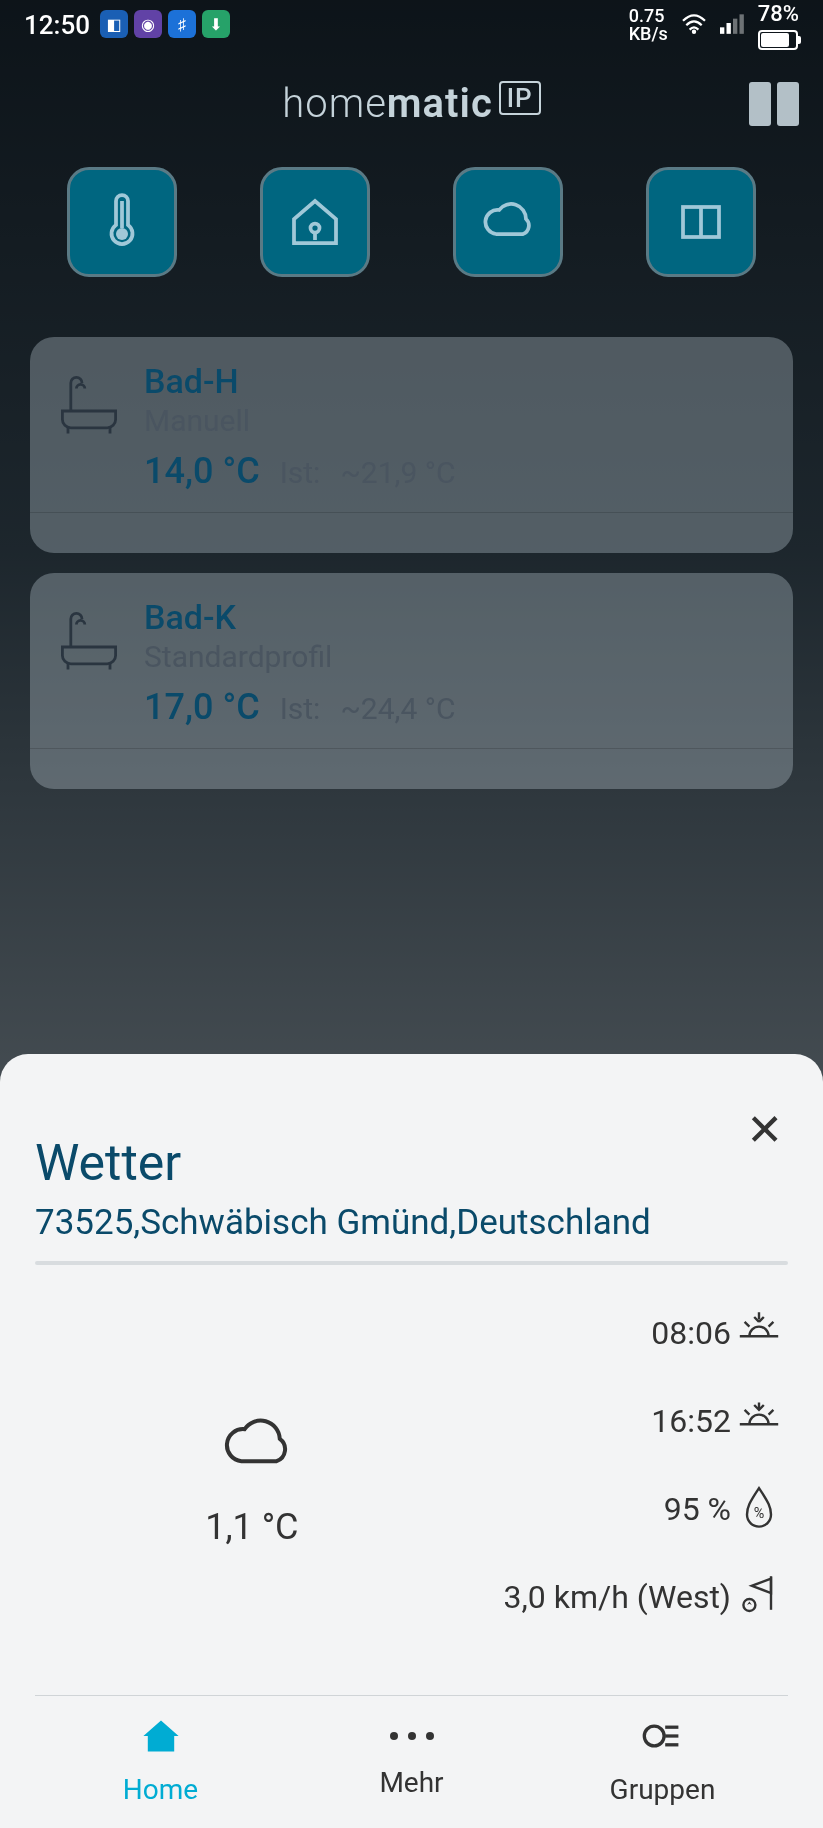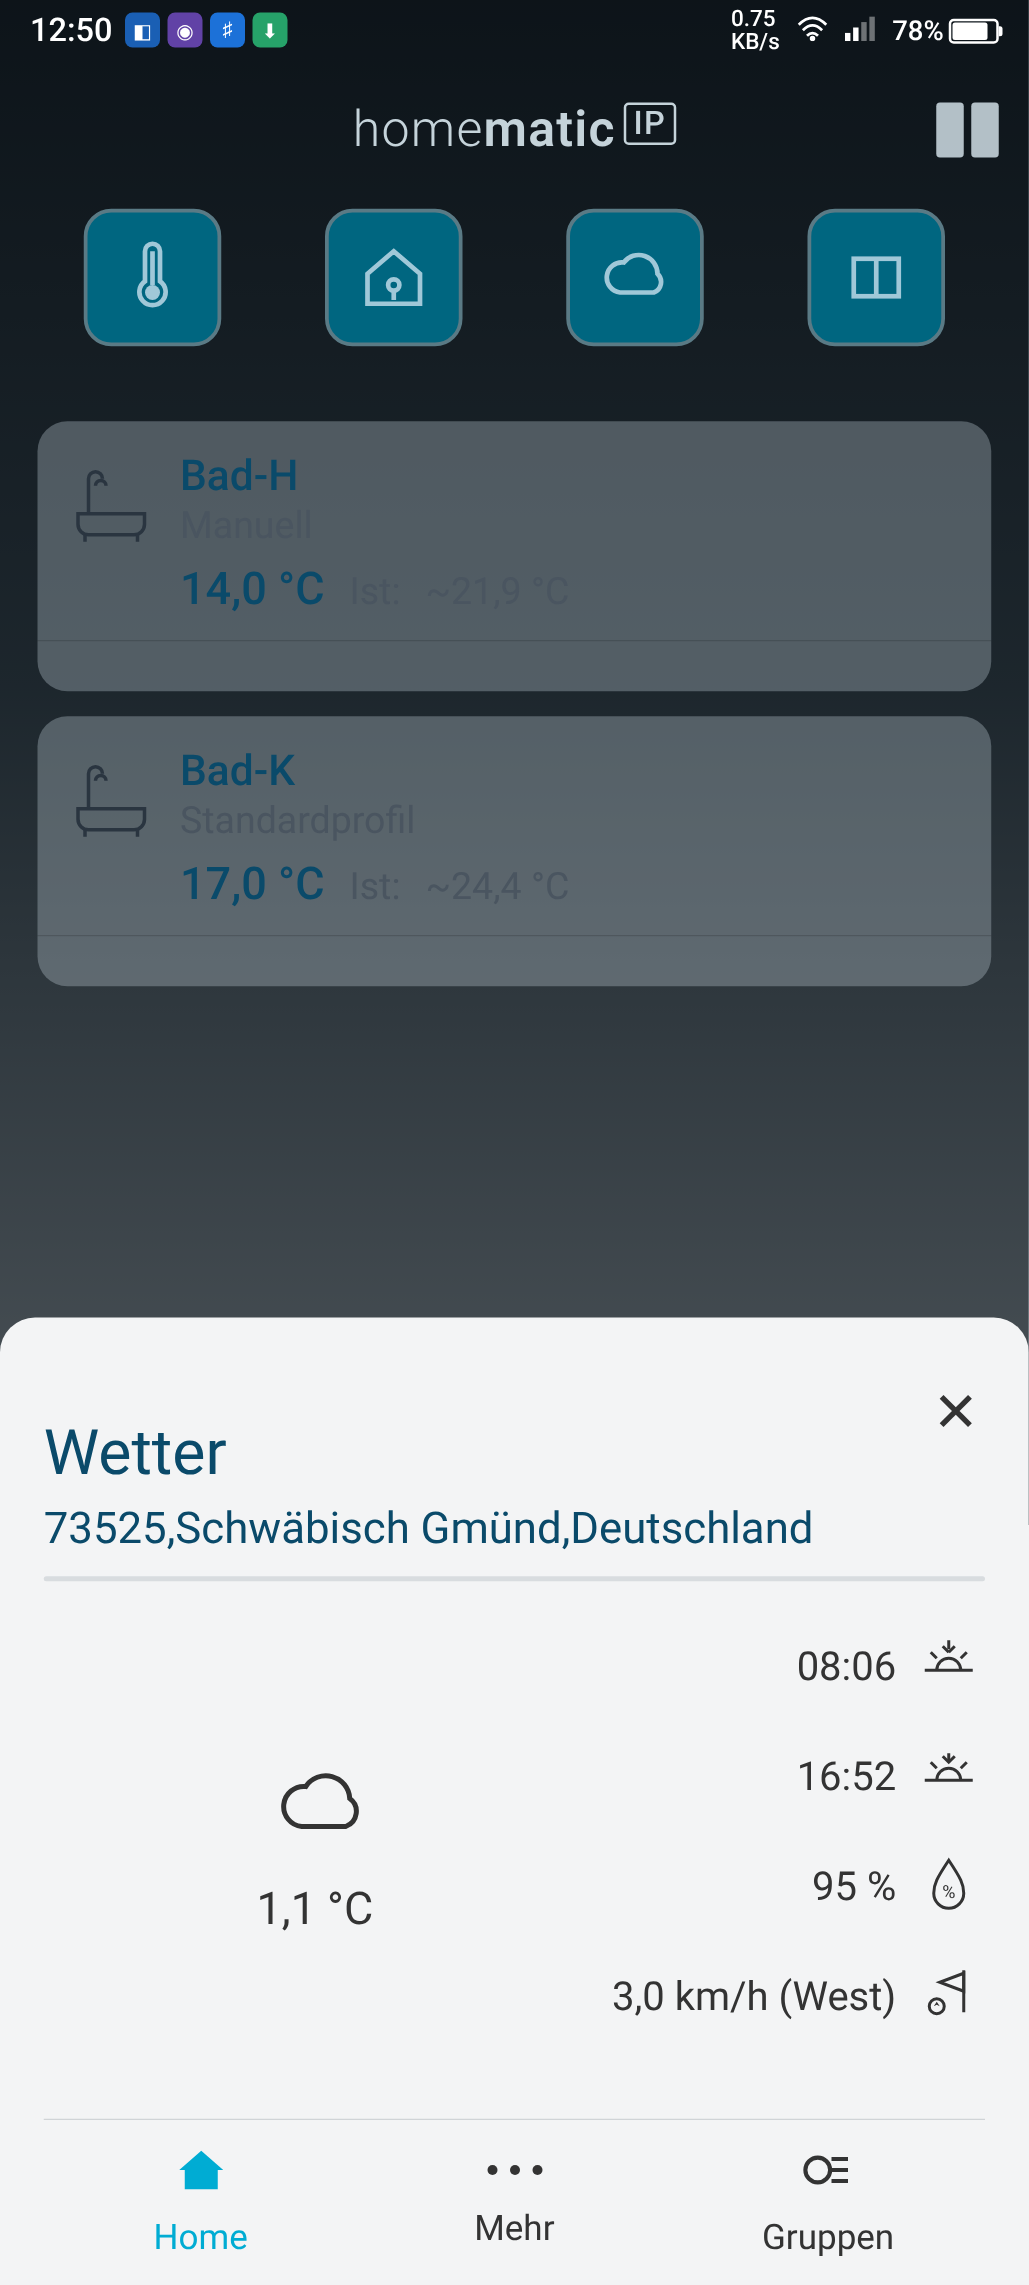--- a/index.html
+++ b/index.html
@@ -10,21 +10,21 @@
   .status-bar { position: relative; z-index: 2; height: 50px; display: flex; align-items: center; padding: 0 24px; color: #fff; font-size: 26px; font-weight: 500; }
   .status-left { display: flex; align-items: flex-start; gap: 10px; }
   .status-icons-apps { display: flex; gap: 6px; }
   .app-icon { width: 28px; height: 28px; border-radius: 6px; display: flex; align-items: center; justify-content: center; font-size: 16px; color: #fff; }
   .app-icon.blue { background: #1a5fb4; }
   .app-icon.purple { background: #6142a6; }
   .app-icon.teal { background: #1c71d8; }
   .app-icon.green { background: #26a269; }
   .status-right { margin-left: auto; display: flex; align-items: center; gap: 12px; font-size: 22px;}
   .kbs { font-size: 18px; line-height: 1; text-align: left; }
-  .battery-wrap { display:flex; align-items:center; gap:4px;}
+  .battery-wrap { display:flex; align-items:flex-start; gap:4px;flex-direction:column;}
   .battery { width: 40px; height: 20px; border: 2px solid #fff; border-radius: 4px; position: relative; }
   .battery::after { content:""; position:absolute; right:-5px; top:4px; width:3px; height:8px; background:#fff; border-radius:0 2px 2px 0;}
   .battery-fill { position:absolute; left:1px; top:1px; bottom:1px; width:78%; background:#fff; border-radius:2px;}
   
   
   .app-header { position: relative; z-index: 2; display: flex; align-items: center; justify-content: center; padding: 30px 24px 20px; }
   .logo { color: #c5d3da; font-size: 40px; font-weight: 300; letter-spacing: 1px; display: flex; align-items: baseline; }
   .logo b { font-weight: 600; }
   .logo-ip { border: 2px solid #c5d3da; border-radius: 4px; padding: 0 6px; font-size: 26px; margin-left: 6px; position: relative; top: -10px; font-weight: 500;}
   .header-tabs { position: absolute; right: 24px; display: flex; gap: 6px; }
@@ -53,21 +53,21 @@
   .sheet-close { position: absolute; top: 50px; right: 40px; font-size: 44px; color: #333; font-weight: 300; cursor: pointer; font-family: sans-serif; }
   .sheet-title { color: #0a4a6a; font-size: 50px; font-weight: 400; margin-top: 30px; }
   .sheet-sub { color: #0a4a6a; font-size: 35px; margin-top: 10px; }
   .sheet-hr { height: 4px; background: #d8dcdf; margin-top: 18px; border-radius: 2px; }
   
   .weather-body { display: flex; padding: 40px 0 70px; }
   .weather-left { flex: 0 0 35%; display: flex; flex-direction: column; align-items: flex-end; justify-content: center; padding-top: 30px; }
   .weather-left svg { width: 80px; height: 60px; stroke: #333; fill: none; stroke-width: 2.5; }
   .weather-temp { font-size: 36px; color: #333; margin-top: 30px; }
   .weather-right { flex: 1; display: flex; flex-direction: column; gap: 32px; align-items: flex-end; padding-right: 5px; }
-  .w-row { display: flex; align-items: center; gap: 18px; font-size: 32px; color: #333; }
+  .w-row { display: flex; align-items: center; gap: 4px; font-size: 32px; color: #333; }
   .w-row svg { width: 48px; height: 48px; stroke: #333; fill: none; stroke-width: 2; }
   
   
   .bottom-nav { display: flex; border-top: 1px solid #d0d4d7; background: #f3f4f5; }
   .nav-item { flex: 1; display: flex; flex-direction: column; align-items: center; padding: 18px 0 22px; gap: 8px; color: #333; font-size: 28px; }
   .nav-item.active { color: #00acd3; }
   .nav-item svg { width: 44px; height: 44px; }
   .dots { display: flex; gap: 10px; height: 44px; align-items: center;}
   .dots span { width: 8px; height: 8px; background: #333; border-radius: 50%; }
 </style>

